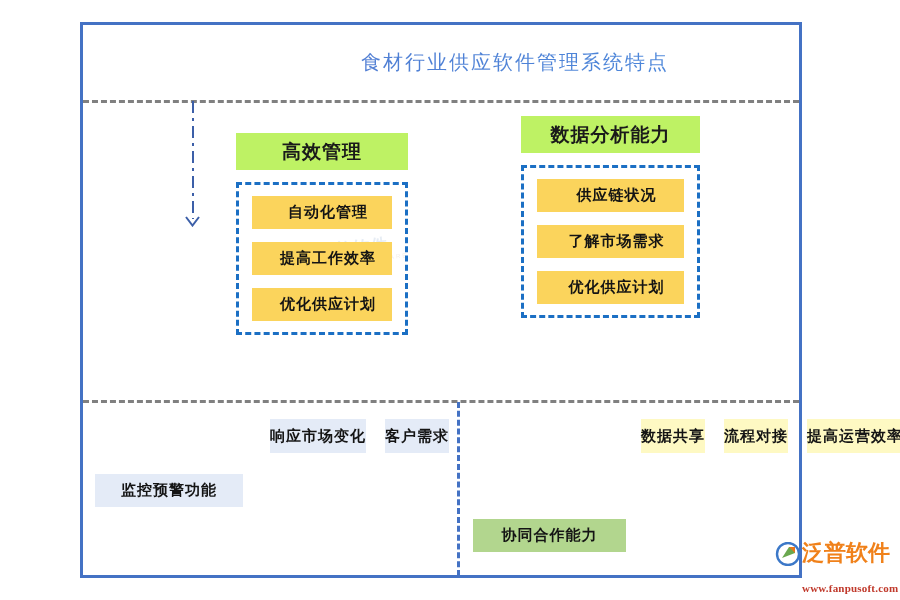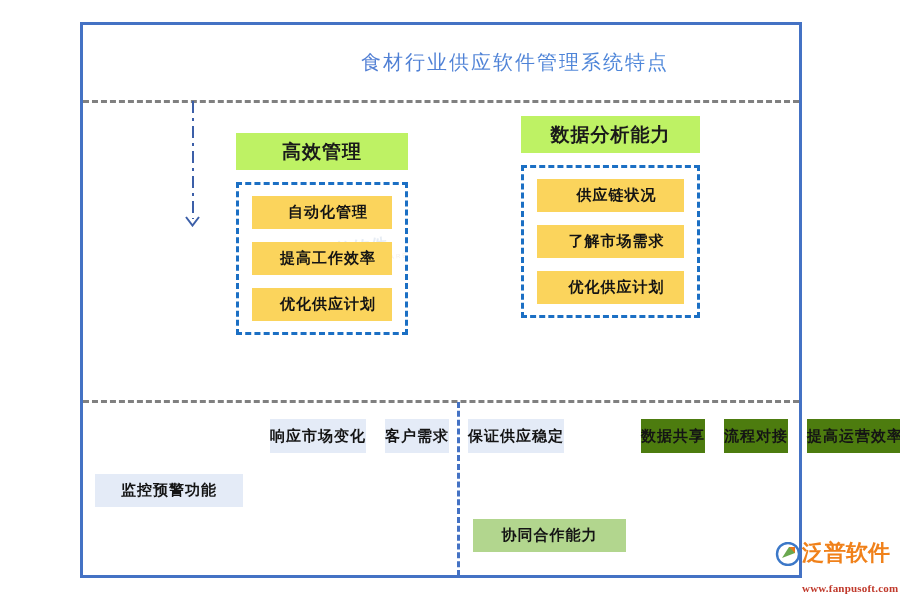--- a/index.html
+++ b/index.html
@@ -159,21 +159,21 @@
   .chip-blue{
     height:34px;
     background:#E4EBF7;
     display:flex;align-items:center;justify-content:center;
     font-size:15px;font-weight:bold;color:#141414;
     letter-spacing:1px;
     white-space:nowrap;
   }
   .chip-green{
     height:34px;
-    background:#4d7c0f;
+    background:#fef9c3;
     display:flex;align-items:center;justify-content:center;
     font-size:15px;font-weight:bold;color:#141414;
     letter-spacing:1px;
     white-space:nowrap;
   }
 
   
   #brand-logo{
     position:absolute;
     left:775px;top:538px;
@@ -234,21 +234,20 @@
     <div class="chip-yellow">了解市场需求</div>
     <div class="chip-yellow">优化供应计划</div>
   </div>
 </div>
 
 <div id="panel-monitoring">
   <div class="side-label" id="label-monitoring">监控预警功能</div>
   <div class="chip-stack" id="stack-monitoring">
     <div class="chip-blue">响应市场变化</div>
     <div class="chip-blue">客户需求</div>
-    <div class="chip-blue">保证供应稳定</div>
   </div>
 </div>
 
 <div id="panel-collaboration">
   <div class="side-label" id="label-collaboration">协同合作能力</div>
   <div class="chip-stack" id="stack-collaboration">
     <div class="chip-green">数据共享</div>
     <div class="chip-green">流程对接</div>
     <div class="chip-green">提高运营效率</div>
   </div>

